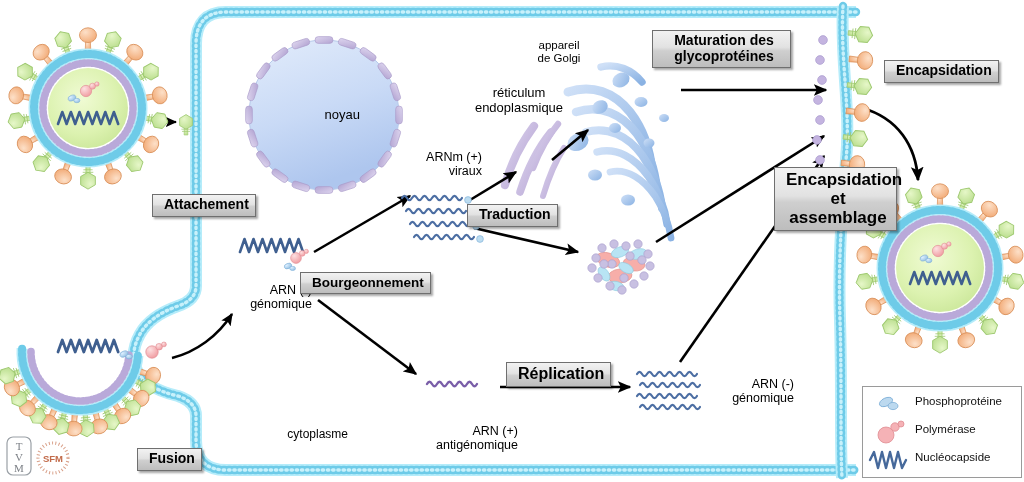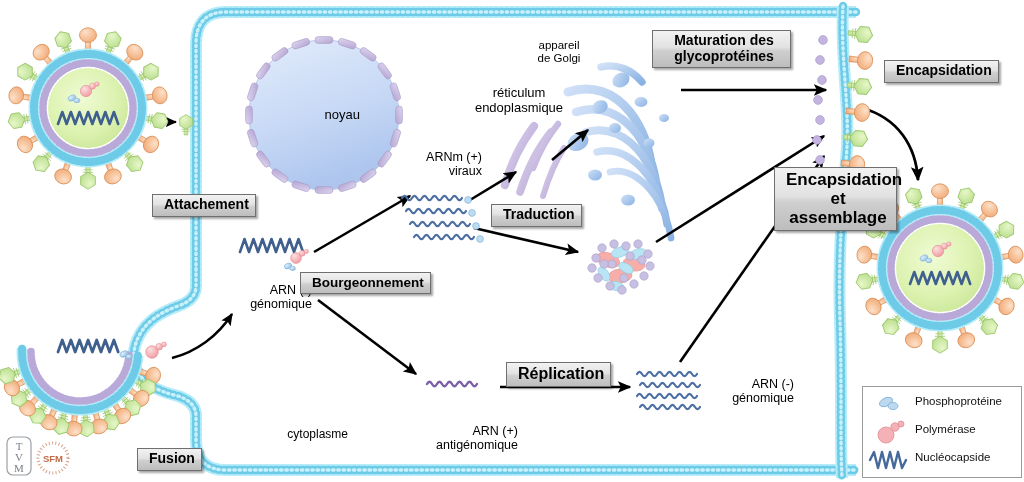--- a/index.html
+++ b/index.html
@@ -413,21 +413,21 @@
   </div>
 
   <div class="plabel" style="left:300px;top:272px;font-size:13.5px;">
     <span>Bourgeonnement</span>
   </div>
 
   <div class="plabel" style="left:137px;top:400px;font-size:14px;margin-top:48px;">
     <span>Fusion</span>
   </div>
 
-  <div class="plabel" style="left:491px;top:204px;font-size:14px;">
+  <div class="plabel" style="left:467px;top:204px;font-size:14px;">
     <span>Traduction</span>
   </div>
 
   <div class="plabel" style="left:506px;top:362px;font-size:16px;">
     <span>Réplication</span>
   </div>
 
   <div class="plabel two" style="left:652px;top:30px;width:120px;font-size:14px;">
     <span>Maturation des glycoprotéines</span>
   </div>

